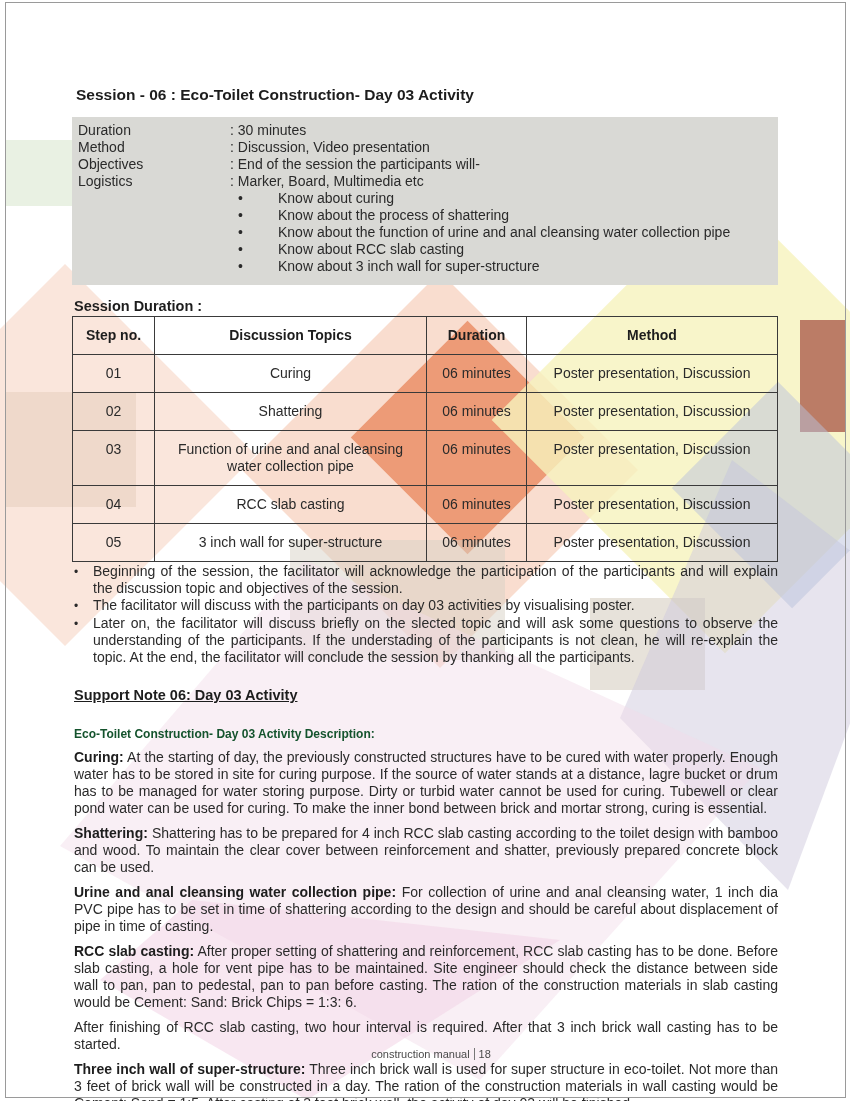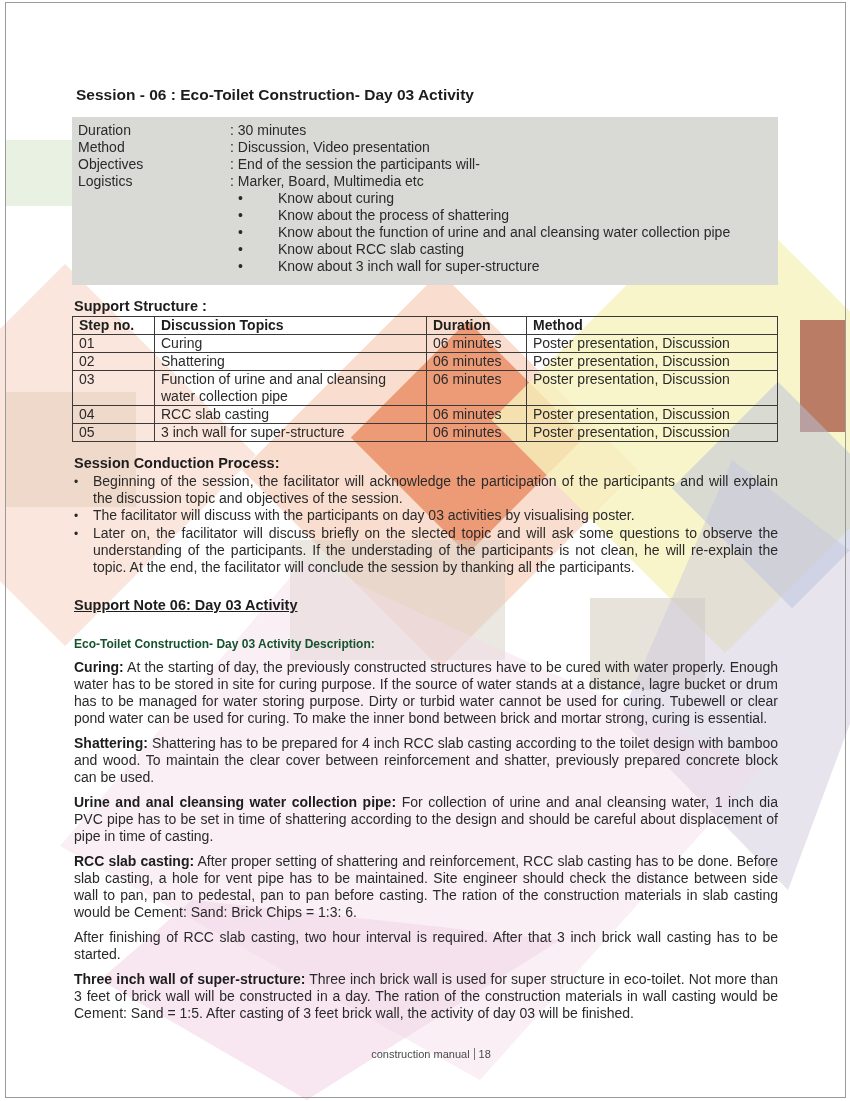--- a/index.html
+++ b/index.html
@@ -30,21 +30,21 @@
   .title{font-size:15.5px;font-weight:bold;color:#1d1d1d;margin:0 0 0 4px;}
   .info-box{margin-top:13px;background:#d9d9d5;padding:5px 8px 10px 6px;font-size:14px;line-height:17px;}
   .info-row{display:flex;}
   .info-label{width:152px;flex:none;}
   .info-value{flex:1;}
   .objectives{list-style:none;margin:0;padding:0 0 0 160px;}
   .objective-item{display:flex;line-height:17px;}
   .objective-item::before{content:"\2022";width:40px;flex:none;text-align:left;}
   .section-heading{font-size:14.5px;font-weight:bold;color:#1d1d1d;margin:13px 0 2px 2px;}
   table.structure{width:100%;border-collapse:collapse;font-size:14px;margin-top:1px;background:transparent;}
-  table.structure th,table.structure td{border:1px solid #3a3a3a;padding:0 6px;text-align:left;vertical-align:top;line-height:17px;}
+  table.structure th,table.structure td{border:1px solid #3a3a3a;padding:10px 6px;text-align:center;vertical-align:top;line-height:17px;}
   table.structure th{font-weight:bold;color:#1d1d1d;}
   .conduction-list{list-style:none;margin:1px 0 0 2px;padding:0;font-size:14px;}
   .conduction-item{display:flex;line-height:17px;text-align:justify;}
   .conduction-item::before{content:"\2022";width:19px;flex:none;font-size:12px;padding-top:1px;}
   .support-heading{font-size:14.5px;font-weight:bold;color:#1d1d1d;margin:21px 0 0 2px;text-decoration:underline;}
   .desc-heading{font-size:12px;font-weight:bold;color:#14532d;margin:24px 0 0 2px;}
   .paragraphs{font-size:14px;}
   .desc-para{margin:8px 0 0 2px;line-height:17px;text-align:justify;}
   .desc-para b{color:#1d1d1d;}
   .footer{position:absolute;left:12px;right:0;top:1048px;display:flex;justify-content:center;align-items:center;
@@ -96,21 +96,21 @@
         </div>
       <ul class="objectives">
           <li class="objective-item">Know about curing</li>
           <li class="objective-item">Know about the process of shattering</li>
           <li class="objective-item">Know about the function of urine and anal cleansing water collection pipe</li>
           <li class="objective-item">Know about RCC slab casting</li>
           <li class="objective-item">Know about 3 inch wall for super-structure</li>
         </ul>
     </div>
 
-    <div class="section-heading">Support Structure :</div>
+    <div class="section-heading">Session Duration :</div>
     <table class="structure">
       <colgroup>
           <col style="width:82px">
           <col style="width:272px">
           <col style="width:100px">
           <col>
         </colgroup>
       <thead>
           <tr>
             <th>Step no.</th>
@@ -146,21 +146,20 @@
           </tr>
           <tr>
             <td>05</td>
             <td>3 inch wall for super-structure</td>
             <td>06 minutes</td>
             <td>Poster presentation, Discussion</td>
           </tr>
         </tbody>
     </table>
 
-    <div class="section-heading">Session Conduction Process:</div>
     <ul class="conduction-list">
         <li class="conduction-item">Beginning of the session, the facilitator will acknowledge the participation of the participants and will explain the discussion topic and objectives of the session.</li>
         <li class="conduction-item">The facilitator will discuss with the participants on day 03 activities by visualising poster.</li>
         <li class="conduction-item">Later on, the facilitator will discuss briefly on the slected topic and will ask some questions to observe the understanding of the participants. If the understading of the participants is not clean, he will re-explain the topic. At the end, the facilitator will conclude the session by thanking all the participants.</li>
       </ul>
 
     <div class="support-heading">Support Note 06: Day 03 Activity</div>
 
     <div class="desc-heading">Eco-Toilet Construction- Day 03 Activity Description:</div>
     <div class="paragraphs">

